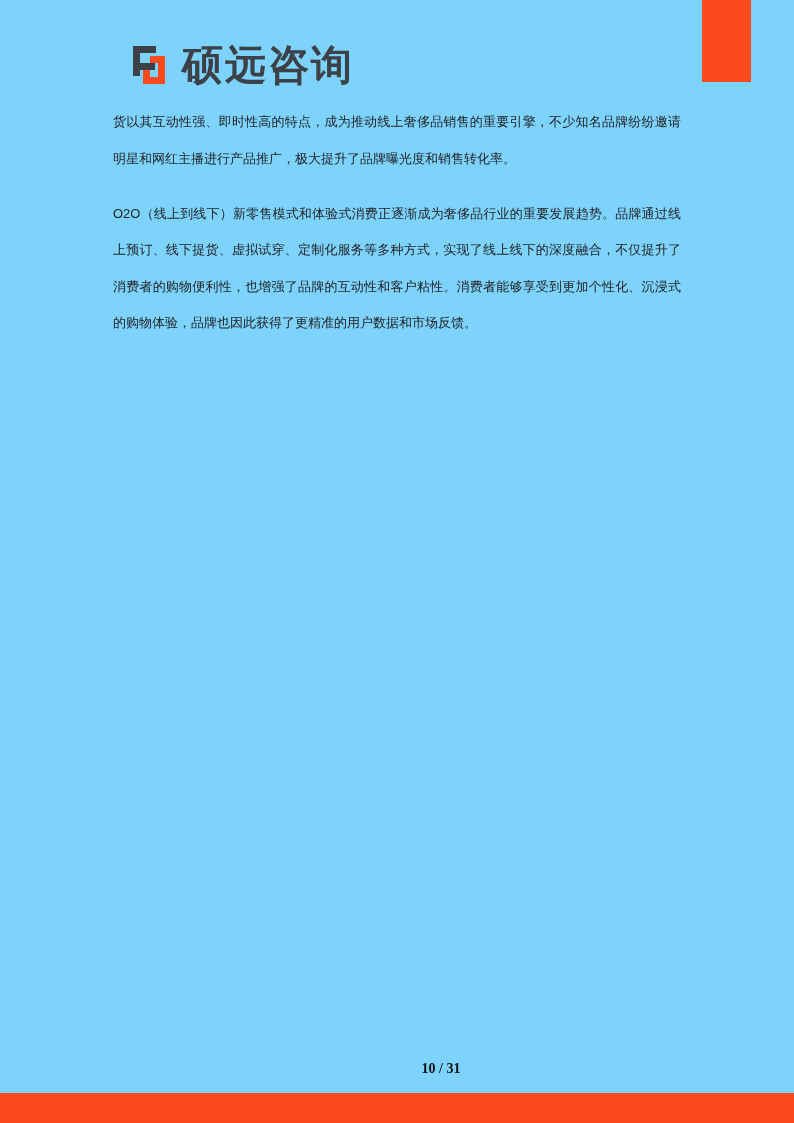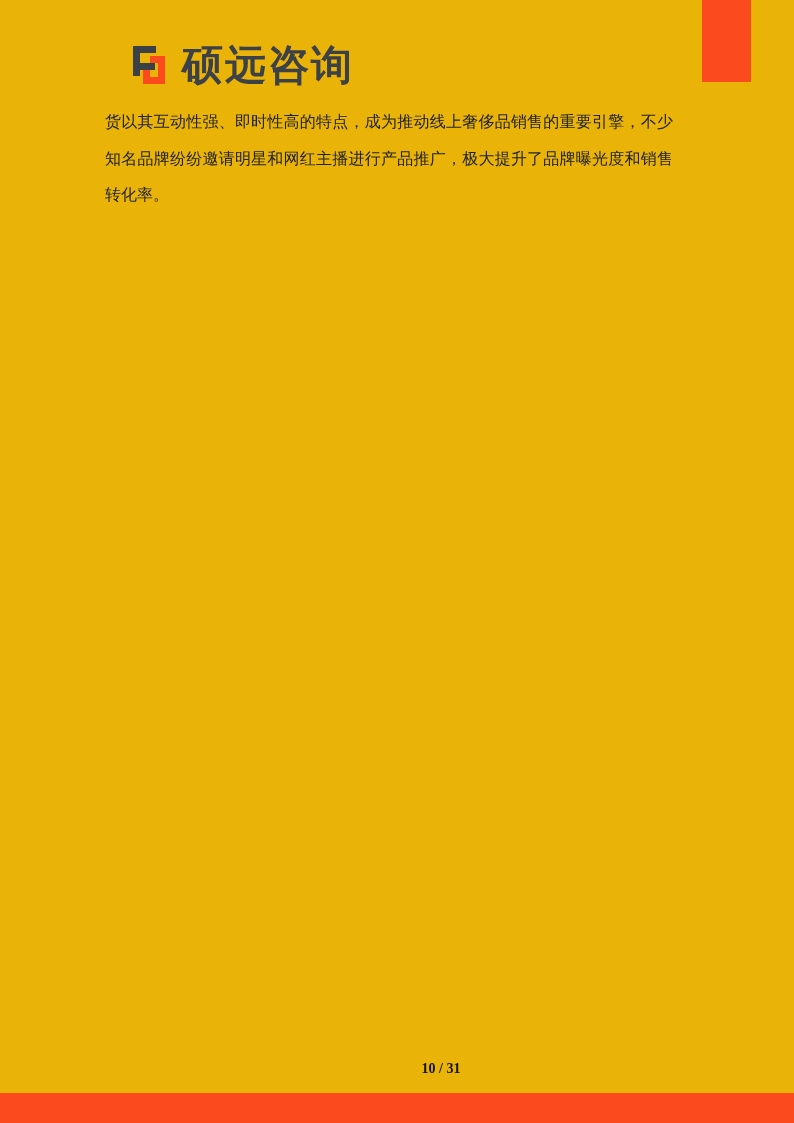--- a/index.html
+++ b/index.html
@@ -5,21 +5,21 @@
   html, body { margin: 0; padding: 0; }
   body {
     width: 794px; height: 1123px;
     background: #ffffff;
     position: relative;
     font-family: "Liberation Sans", "DejaVu Sans", sans-serif;
   }
   .page {
     position: absolute; left: 0; top: 0;
     width: 794px; height: 1123px;
-    background: #eab308; overflow: hidden;
+    background: #7dd3fc; overflow: hidden;
   }
   .corner-block {
     position: absolute; left: 702px; top: 0;
     width: 49px; height: 82px;
     background: var(--accent, #FB4A1E);
   }
   .brand {
     position: absolute; left: 131px; top: 43px;
     height: 44px; display: flex; align-items: center; gap: 15px;
   }
@@ -27,23 +27,23 @@
   .brand-icon svg { display: block; }
   .pi-dark  { fill: var(--logo-dark, #3C4147); }
   .pi-orange{ fill: var(--accent, #FB4A1E); }
   .brand-text {
     font-size: 41px; line-height: 1;
     font-weight: 600; letter-spacing: 2px;
     color: var(--logo-dark, #3C4147);
     white-space: nowrap;
   }
   .content {
-    position: absolute; left: 105px; top: 104px; width: 568px;
+    position: absolute; left: 113px; top: 104px; width: 568px;
     color: var(--body-text, #212326);
-    font-size: 16px; line-height: 36.5px;
+    font-size: 13px; line-height: 36.5px;
   }
   .content p {
     margin: 0 0 18.5px 0;
     text-align: justify;
     word-break: break-all;
   }
   .page-number {
     position: absolute; left: 0; top: 1061px; width: 794px;
     text-align: center;
     font-family: "Liberation Serif", "DejaVu Serif", serif;
@@ -68,19 +68,20 @@
         <path class="pi-dark" d="M2,3 H25 V10 H9 V33 H2 Z"></path>
         <path class="pi-dark" d="M9,20 H24 V27 H9 Z"></path>
         <path class="pi-orange" d="M19,13 H34 V41 H12 V27 H19 V34 H27 V20 H19 Z"></path>
       </svg>
     </span>
     <span class="brand-text">硕远咨询</span>
   </header>
 
   <main class="content">
     <p>货以其互动性强、即时性高的特点，成为推动线上奢侈品销售的重要引擎，不少知名品牌纷纷邀请明星和网红主播进行产品推广，极大提升了品牌曝光度和销售转化率。</p>
+    <p>O2O（线上到线下）新零售模式和体验式消费正逐渐成为奢侈品行业的重要发展趋势。品牌通过线上预订、线下提货、虚拟试穿、定制化服务等多种方式，实现了线上线下的深度融合，不仅提升了消费者的购物便利性，也增强了品牌的互动性和客户粘性。消费者能够享受到更加个性化、沉浸式的购物体验，品牌也因此获得了更精准的用户数据和市场反馈。</p>
   </main>
 
   <div class="page-number">10 / 31</div>
 
   <div class="footer-bar"></div>
 
 </div>
 
 </body></html>

